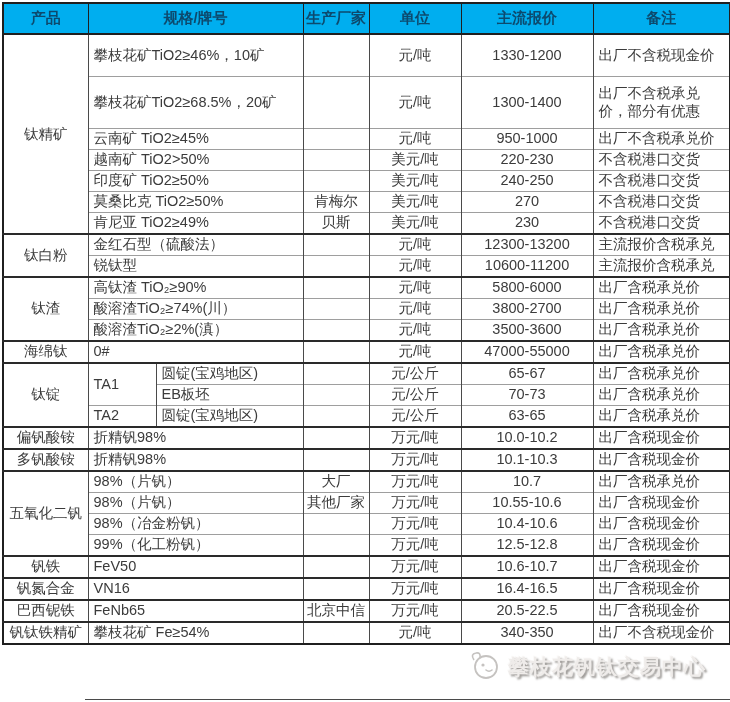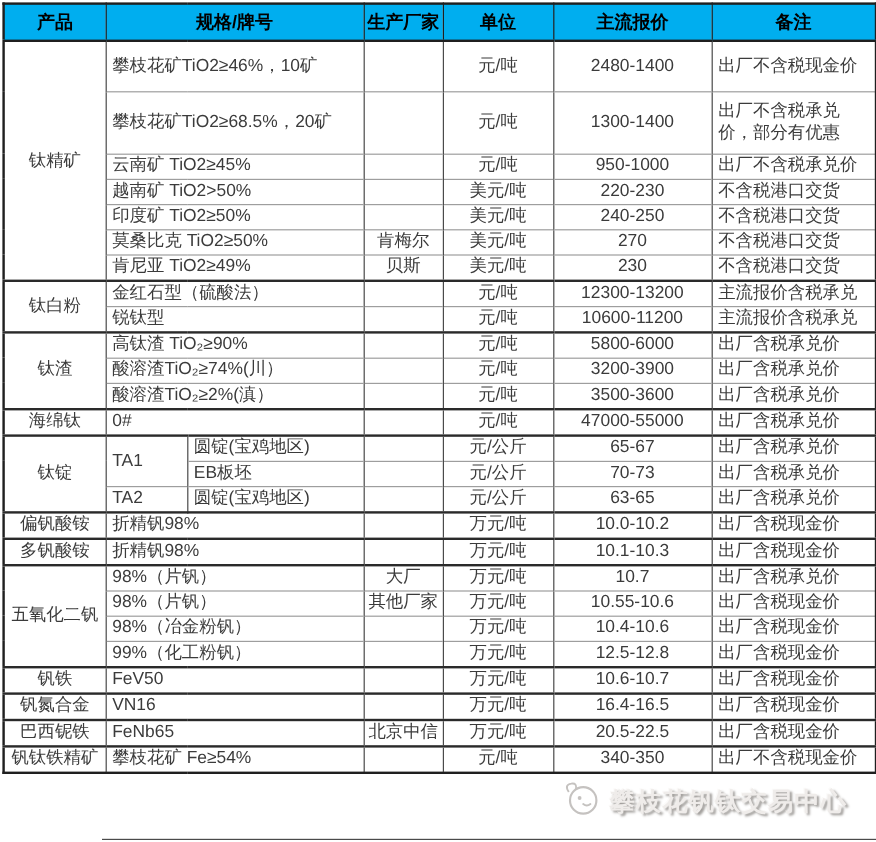--- a/index.html
+++ b/index.html
@@ -7,21 +7,21 @@
     width:730px; height:702px; position:relative; overflow:hidden;
     background:#ffffff;
     font-family:"Liberation Sans","DejaVu Sans",sans-serif;
   }
   #price-table-wrap { position:absolute; left:2px; top:2px; }
   table {
     border-collapse:collapse; table-layout:fixed; width:727px;
     border:2px solid #1f1f1f;
   }
   th {
-    height:29px; font-size:15px; font-weight:bold; color:#000000;
+    height:29px; font-size:15px; font-weight:bold; color:#0c4a6e;
     border-left:1px solid #1f1f1f; border-bottom:2px solid #1f1f1f;
     text-align:center; padding:0;
   }
   td {
     height:20px; font-size:14.5px; color:#3b3b3b;
     border-left:1px solid #4a4a4a; border-top:1px solid #9e9e9e;
     text-align:center; padding:0 2px; line-height:1.25;
     white-space:normal; overflow:hidden;
   }
   tr.gs > td { border-top:2px solid #2a2a2a; }
@@ -63,21 +63,21 @@
           <th style="background: rgb(0, 174, 239);">主流报价</th>
           <th style="background: rgb(0, 174, 239); margin-top: 16px;">备注</th>
         </tr>
     </thead>
     <tbody>
         <tr class="gs" style="height: 42px;">
           <td rowspan="7">钛精矿</td>
           <td colspan="2" class="l">攀枝花矿TiO2≥46%，10矿</td>
           <td></td>
           <td>元/吨</td>
-          <td>2480-1400</td>
+          <td>1330-1200</td>
           <td class="l">出厂不含税现金价</td>
         </tr>
         <tr style="height: 52px;">
           <td colspan="2" class="l">攀枝花矿TiO2≥68.5%，20矿</td>
           <td></td>
           <td>元/吨</td>
           <td>1300-1400</td>
           <td class="l">出厂不含税承兑价，部分有优惠</td>
         </tr>
         <tr>
@@ -135,21 +135,21 @@
           <td colspan="2" class="l">高钛渣 TiO₂≥90%</td>
           <td></td>
           <td>元/吨</td>
           <td>5800-6000</td>
           <td class="l">出厂含税承兑价</td>
         </tr>
         <tr>
           <td colspan="2" class="l">酸溶渣TiO₂≥74%(川）</td>
           <td></td>
           <td>元/吨</td>
-          <td>3200-3900</td>
+          <td>3800-2700</td>
           <td class="l">出厂含税承兑价</td>
         </tr>
         <tr>
           <td colspan="2" class="l">酸溶渣TiO₂≥2%(滇）</td>
           <td></td>
           <td>元/吨</td>
           <td>3500-3600</td>
           <td class="l">出厂含税承兑价</td>
         </tr>
         <tr class="gs">

